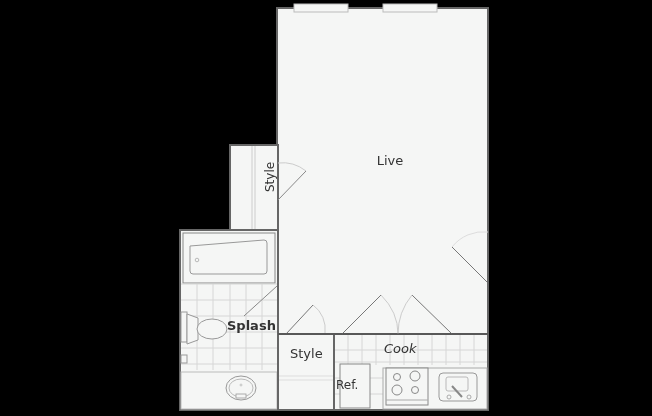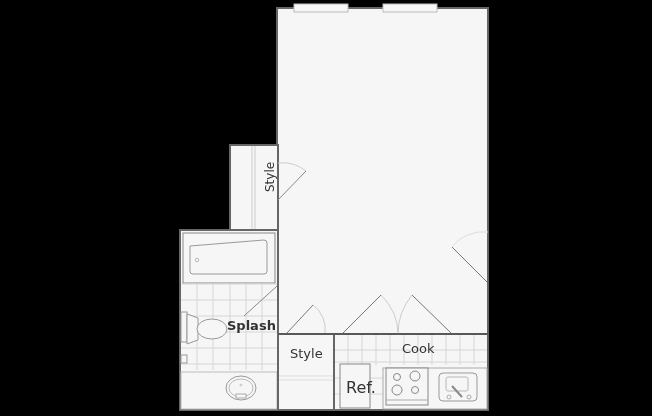--- a/index.html
+++ b/index.html
@@ -3,22 +3,22 @@
 <meta charset="utf-8">
 <style>
   html, body { margin: 0; padding: 0; background: #000; }
   body { width: 652px; height: 416px; overflow: hidden; position: relative; font-family: "Liberation Sans", sans-serif; }
   svg { position: absolute; left: 0; top: 0; }
   .lbl { position: absolute; color: #333; font-family: "DejaVu Sans", sans-serif; white-space: nowrap; text-align: center; }
   .lbl-live { left: 330px; top: 152px; width: 120px; font-size: 13px; line-height: 18px; }
   .lbl-style-v { left: 255px; top: 170px; font-size: 12px; transform: rotate(-90deg); transform-origin: center; width: 30px; }
   .lbl-splash { left: 227px; top: 318px; font-size: 13px; font-weight: bold; }
   .lbl-style2 { left: 290px; top: 346px; font-size: 13px; }
-  .lbl-cook { left: 402px; top: 341px; font-size: 13px; }
-  .lbl-ref { left: 346px; top: 378px; font-size: 16px; }
+  .lbl-cook { left: 384px; top: 341px; font-size: 13px; font-style: italic; }
+  .lbl-ref { left: 336px; top: 378px; font-size: 12px; }
 </style>
 </head>
 <body>
 
 <svg width="652" height="416" viewBox="0 0 652 416">
   <rect x="0" y="0" width="652" height="416" fill="#000"></rect>
 
   <rect x="277" y="8" width="211" height="326" fill="#f5f6f5" stroke="#666" stroke-width="2"></rect>
 
   <rect x="294" y="4" width="54" height="8" fill="#f5f6f5" stroke="#bbb" stroke-width="1"></rect>
@@ -112,18 +112,19 @@
   <circle cx="449" cy="397" r="2" fill="none" stroke="#999" stroke-width="0.8"></circle>
   <circle cx="469" cy="397" r="2" fill="none" stroke="#999" stroke-width="0.8"></circle>
 
   <path d="M452 247 A 40 40 0 0 1 488 232" fill="none" stroke="#ddd" stroke-width="1"></path>
   <line x1="452" y1="247" x2="487" y2="282" stroke="#777" stroke-width="1"></line>
 
   <line x1="278" y1="334" x2="488" y2="334" stroke="#555" stroke-width="1.5"></line>
 </svg>
 
 <div class="lbl lbl-live">
+  <div>Live</div>
 </div>
 <div class="lbl lbl-style-v">Style</div>
 <div class="lbl lbl-splash">Splash</div>
 <div class="lbl lbl-style2">Style</div>
 <div class="lbl lbl-cook">Cook</div>
 <div class="lbl lbl-ref">Ref.</div>
 
 </body></html>

